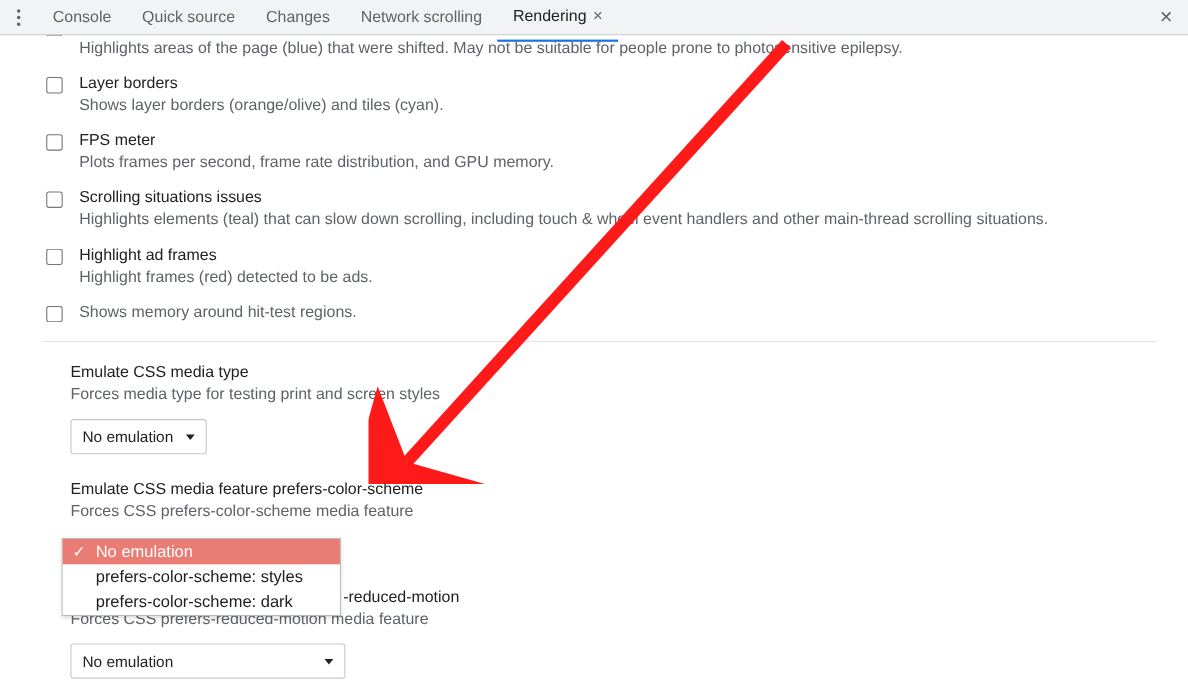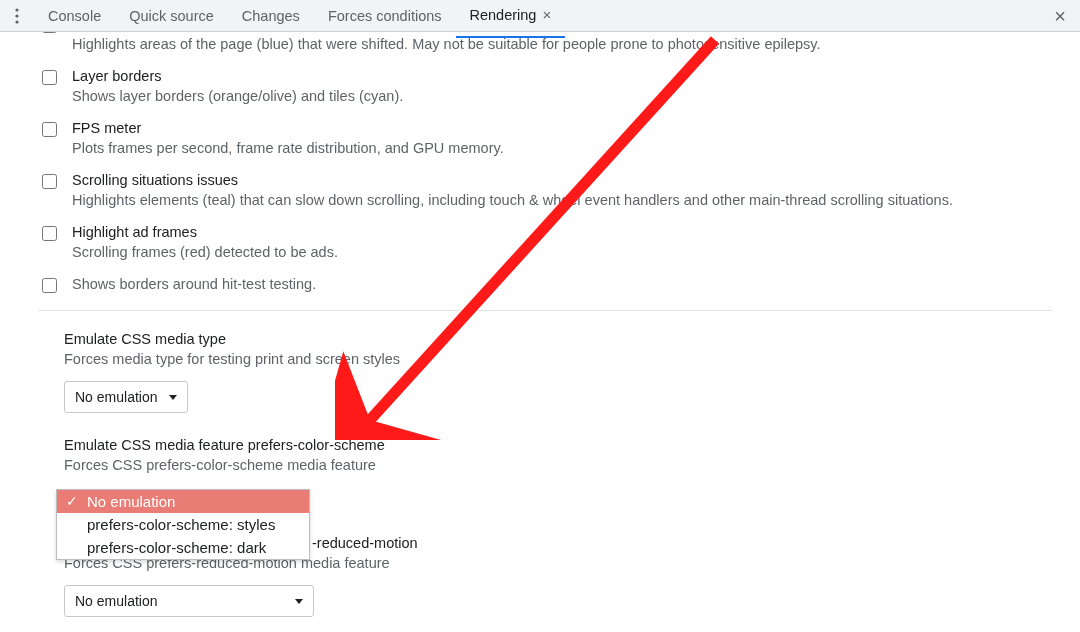--- a/index.html
+++ b/index.html
@@ -180,21 +180,21 @@
   <div class="tab">
       <span>Console</span>
     </div>
   <div class="tab">
       <span>Quick source</span>
     </div>
   <div class="tab">
       <span>Changes</span>
     </div>
   <div class="tab">
-      <span>Forces conditions</span>
+      <span>Network scrolling</span>
     </div>
   <div class="tab active">
     <span>Rendering</span>
     <span class="close-x">×</span>
   </div>
   <div class="panel-close">×</div>
 </div>
 
 <div class="content">
 
@@ -227,28 +227,28 @@
     <div class="opt-text">
       <div class="title">Scrolling situations issues</div>
       <div class="desc">Highlights elements (teal) that can slow down scrolling, including touch &amp; wheel event handlers and other main-thread scrolling situations.</div>
     </div>
   </div>
 
   <div class="opt-row">
     <input type="checkbox" style="">
     <div class="opt-text">
       <div class="title">Highlight ad frames</div>
-      <div class="desc">Scrolling frames (red) detected to be ads.</div>
-    </div>
-  </div>
-
-  <div class="opt-row">
-    <input type="checkbox" style="">
-    <div class="opt-text">
-      <div class="desc">Shows borders around hit-test testing.</div>
+      <div class="desc">Highlight frames (red) detected to be ads.</div>
+    </div>
+  </div>
+
+  <div class="opt-row">
+    <input type="checkbox" style="">
+    <div class="opt-text">
+      <div class="desc">Shows memory around hit-test regions.</div>
     </div>
   </div>
 
   <hr class="sep">
 
   <div class="section">
     <div class="title">Emulate CSS media type</div>
     <div class="desc">Forces media type for testing print and screen styles</div>
     <div class="select">
       <span>No emulation</span>

